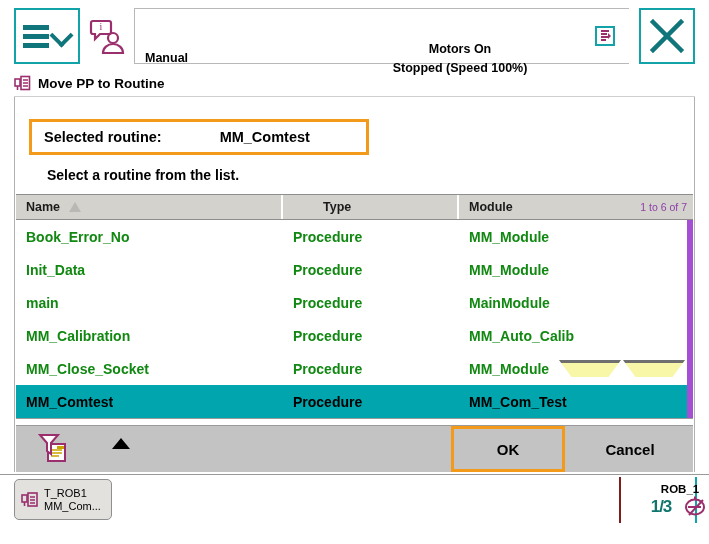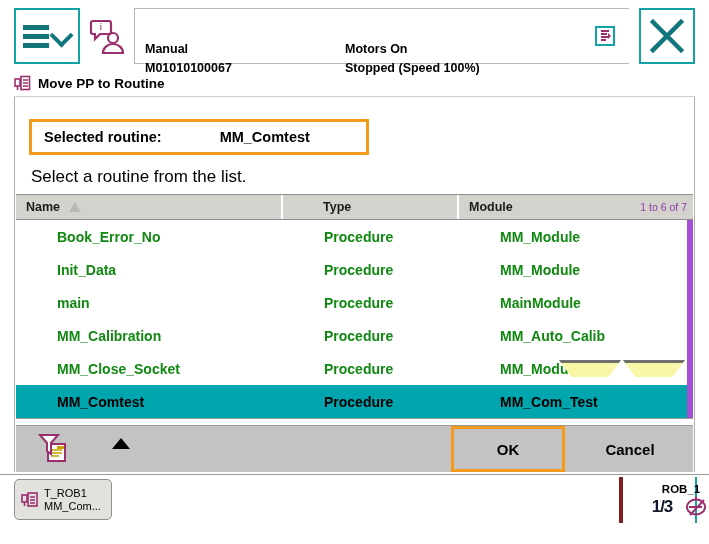--- a/index.html
+++ b/index.html
@@ -87,21 +87,21 @@
     display: flex;
     flex-direction: column;
     justify-content: center;
     gap: 5px;
     font-size: 12.5px;
     font-weight: bold;
     color: #000;
     margin-top: 44px;
   }
   .st-col.mode { width: 200px; }
-  .st-col.motors { width: 230px; }
+  .st-col.motors { width: 230px; align-items: center; }
   .sysinfo-icon {
     position: absolute;
     right: 14px;
     top: 50%;
     transform: translateY(-50%);
     width: 20px;
     height: 20px;
     border: 2px solid #12a3a8;
     background: #ffffff;
     display: flex;
@@ -175,24 +175,24 @@
   }
   .sel-value {
     font-size: 14.5px;
     font-weight: bold;
     color: #000;
     margin-left: 58px;
   }
 
   .hint {
     position: absolute;
-    left: 16px;
+    left: 32px;
     top: 70px;
-    font-size: 17px;
-    font-weight: normal;
+    font-size: 14px;
+    font-weight: bold;
     color: #000;
   }
 
   
   .tbl {
     position: absolute;
     left: 1px;
     top: 97px;
     right: 1px;
     height: 230px;
@@ -243,21 +243,21 @@
     align-items: center;
   }
   .row .cell {
     font-size: 14px;
     font-weight: bold;
     color: #118811;
     padding-left: 10px;
     box-sizing: border-box;
     white-space: nowrap;
   }
-  .row .cell.c1 { width: 267px; margin-left: 31px; }
+  .row .cell.c1 { width: 267px; }
   .row .cell.c2 { width: 176px; }
   .row .cell.c3 { flex: 1; }
   .row.selected {
     background: #00a5ad;
   }
   .row.selected .cell { color: #000000; }
 
   .vscroll {
     position: absolute;
     right: 0px;
@@ -359,21 +359,21 @@
     font-size: 11px;
     font-weight: normal;
     color: #000;
   }
   .robot-panel {
     position: absolute;
     right: 12px;
     top: 2px;
     width: 78px;
     height: 46px;
-    border-left: 4px solid #7f1d1d;
+    border-left: 2px solid #7f1d1d;
     border-right: 2px solid #12a3a8;
     box-sizing: border-box;
     display: flex;
     flex-direction: column;
     align-items: center;
     justify-content: center;
     padding-left: 44px;
   }
   .robot-name {
     font-size: 11.5px;
@@ -382,21 +382,21 @@
     margin-bottom: 1px;
   }
   .robot-row {
     display: flex;
     align-items: center;
     gap: 12px;
   }
   .frac {
     font-size: 17px;
     font-weight: bold;
-    color: #0f172a;
+    color: #0f766e;
     letter-spacing: -1px;
   }
 </style>
 </head>
 <body>
 
 <div id="root">
 
   <div class="topbar">
 
@@ -414,21 +414,20 @@
         <path d="M6 5 h16 a2 2 0 0 1 2 2 v9 a2 2 0 0 1 -2 2 h-9 l-5 5 v-5 h-2 a2 2 0 0 1 -2 -2 v-9 a2 2 0 0 1 2 -2 z" fill="none" stroke="#9b2f6e" stroke-width="2.2"></path>
         <text x="14" y="14" font-size="10" font-family="Liberation Serif, serif" fill="#9b2f6e" text-anchor="middle">i</text>
         <circle cx="26" cy="22" r="5" fill="none" stroke="#9b2f6e" stroke-width="2.2"></circle>
         <path d="M16 37 a10 9 0 0 1 20 0 z" fill="none" stroke="#9b2f6e" stroke-width="2.2"></path>
       </svg>
     </div>
 
     <div class="status-panel">
       <div class="st-col mode">
         <span>Manual</span>
-        <span>M01010100067</span>
       </div>
       <div class="st-col motors">
         <span>Motors On</span>
         <span>Stopped (Speed 100%)</span>
       </div>
       <div class="sysinfo-icon">
         <svg width="14" height="14" viewBox="0 0 14 14">
           <path d="M3 2 h8 M3 5 h6 M3 8 h8 M3 11 h5" stroke="#9b2f6e" stroke-width="2"></path>
           <path d="M10 4 l3 3 l-3 3" fill="#9b2f6e"></path>
         </svg>

